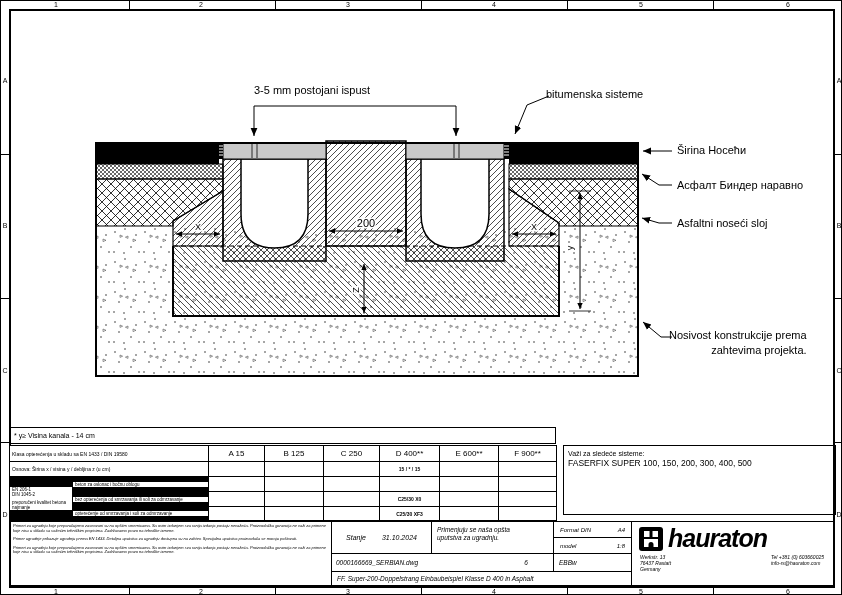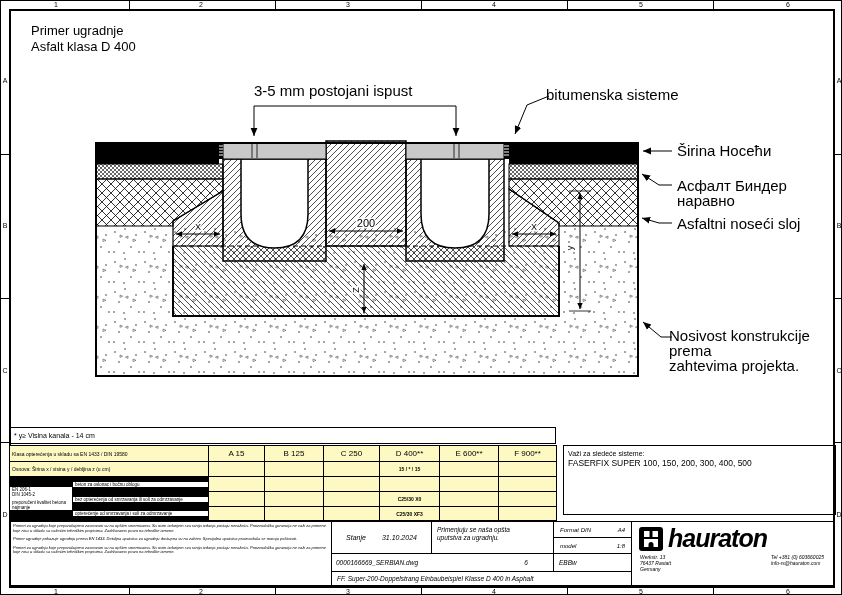--- a/index.html
+++ b/index.html
@@ -5,26 +5,26 @@
   html,body{margin:0;padding:0;background:#e8e8e8;}
   .sheet{position:relative;width:842px;height:595px;background:#fff;border:1px solid #000;
          box-sizing:border-box;font-family:"Liberation Sans",sans-serif;color:#000;overflow:hidden;}
   .abs{position:absolute;}
   .frame{left:8px;top:8px;width:826px;height:579px;border:2px solid #000;box-sizing:border-box;}
   .bnum{width:22px;text-align:center;font-size:7px;line-height:8px;}
   .blet{width:8px;text-align:center;font-size:7px;line-height:10px;}
   .tickv{width:1px;height:8px;background:#000;}
   .tickh{width:8px;height:1px;background:#000;}
   .title{font-size:13px;line-height:16px;}
-  .callout{font-size:15px;line-height:15px;white-space:pre-line;}
+  .callout{font-size:11px;line-height:15px;white-space:pre-line;text-align:right;}
   .footnote-box{left:8px;top:426px;width:547px;height:17px;border:1px solid #000;box-sizing:border-box;
                 font-size:7px;line-height:15px;padding-left:4px;}
   .ctable{left:8px;top:444px;display:grid;grid-template-columns:198px 55px 58px 55px 59px 58px 57px;
           grid-template-rows:15px 14px 14px 14px 13px;gap:1px;background:#000;border:1px solid #000;}
-  .ct{background:#fef9c3;display:flex;align-items:center;overflow:hidden;}
+  .ct{background:#ffffff;display:flex;align-items:center;overflow:hidden;}
   .ct.desc{font-size:5px;padding-left:2px;}
   .ct.head{justify-content:center;font-size:8px;}
   .ct.val{justify-content:center;font-size:5px;font-weight:bold;}
   .ct.split{display:grid;grid-template-columns:62px 1fr;grid-template-rows:14px 14px 13px;gap:1px;
             background:#000;padding:0;}
   .ict{background:#fff;font-size:4.5px;line-height:5px;display:flex;flex-direction:column;justify-content:center;padding-left:2px;overflow:hidden;}
   .ict.norm{grid-row:1/4;}
   .pre{white-space:pre-line;}
   .sysbox{left:562px;top:444px;width:273px;height:70px;border:1px solid #000;box-sizing:border-box;
           padding:3px 14px 0 4px;}
@@ -87,24 +87,20 @@
   <div class="abs blet" style="left:834px;top:365px">C</div>
   <div class="abs blet" style="left:834px;top:509px">D</div>
 
   <div class="abs tickh" style="left:0;top:153px"></div>
   <div class="abs tickh" style="left:0;top:297px"></div>
   <div class="abs tickh" style="left:0;top:441px"></div>
   <div class="abs tickh" style="left:834px;top:153px"></div>
   <div class="abs tickh" style="left:834px;top:297px"></div>
   <div class="abs tickh" style="left:834px;top:441px"></div>
 
-  <div class="abs title" style="left:30px;top:22px">
-    <div>Primer ugradnje</div>
-    <div>Asfalt klasa D 400</div>
-  </div>
 
   <svg class="abs" style="left:20px;top:75px" width="800" height="320" viewBox="0 0 800 320">
     <defs>
       <pattern id="pF" width="6" height="6" patternUnits="userSpaceOnUse">
         <path d="M-1,7 L7,-1 M2,10 L10,2" stroke="#000" stroke-width="0.7" fill="none"></path>
       </pattern>
       <pattern id="pB" width="6" height="6" patternUnits="userSpaceOnUse">
         <path d="M-1,-1 L7,7 M-4,2 L2,8" stroke="#000" stroke-width="0.7" fill="none"></path>
       </pattern>
       <pattern id="pXS" width="4" height="4" patternUnits="userSpaceOnUse">

